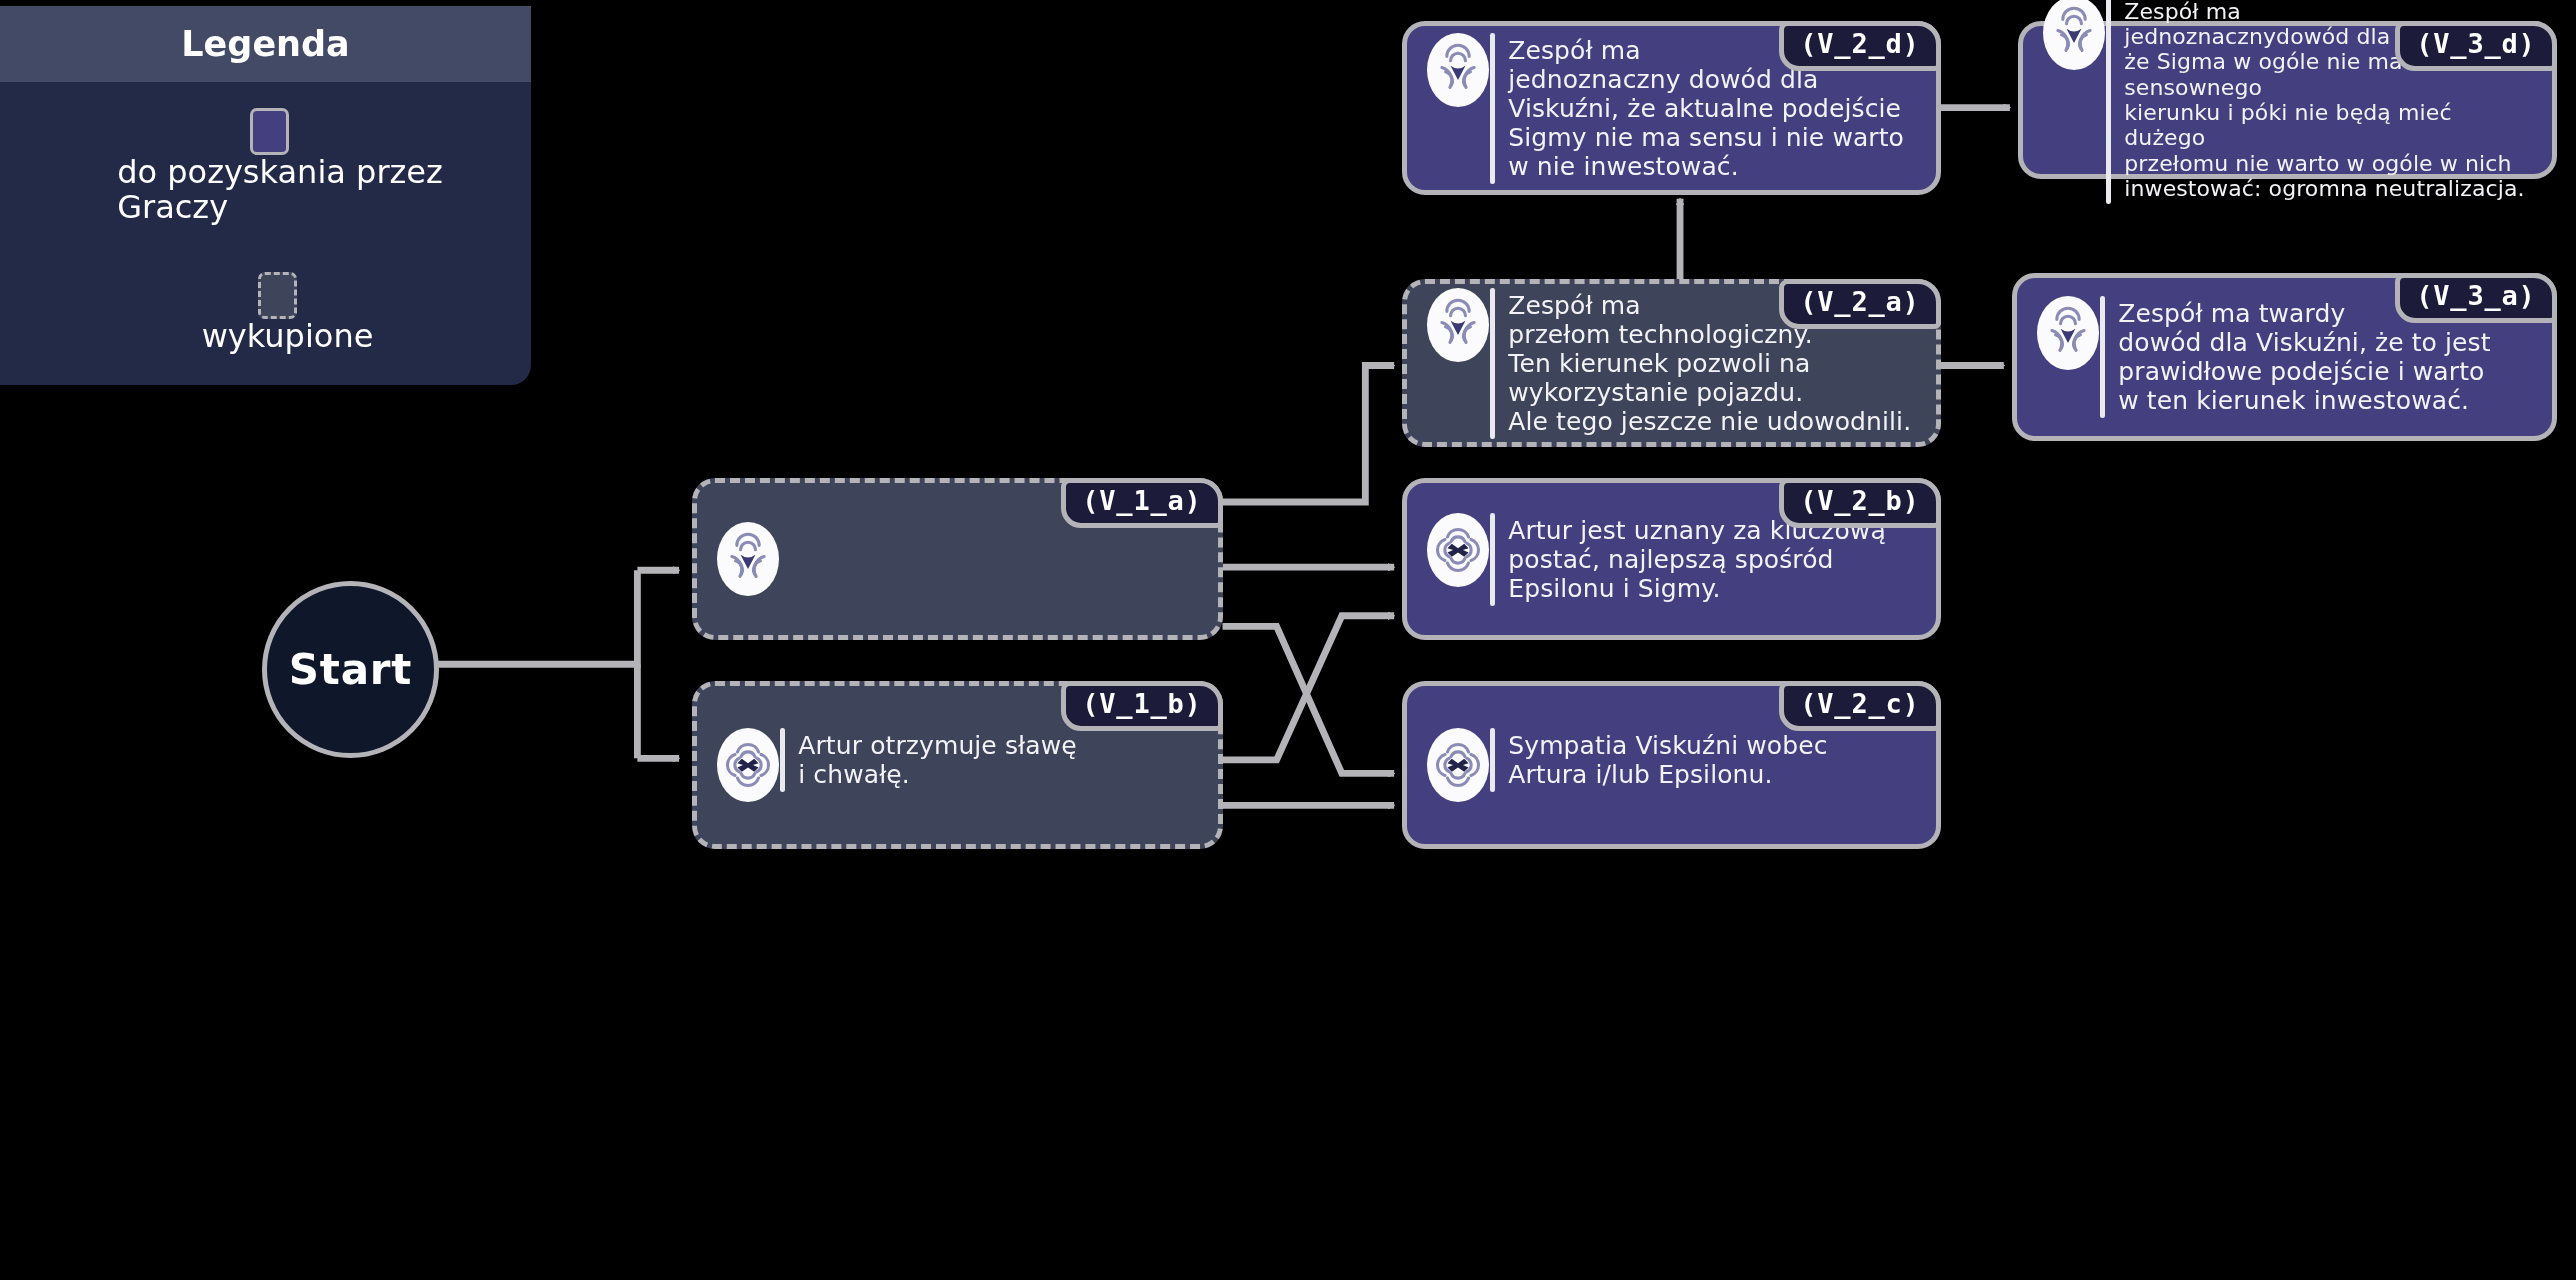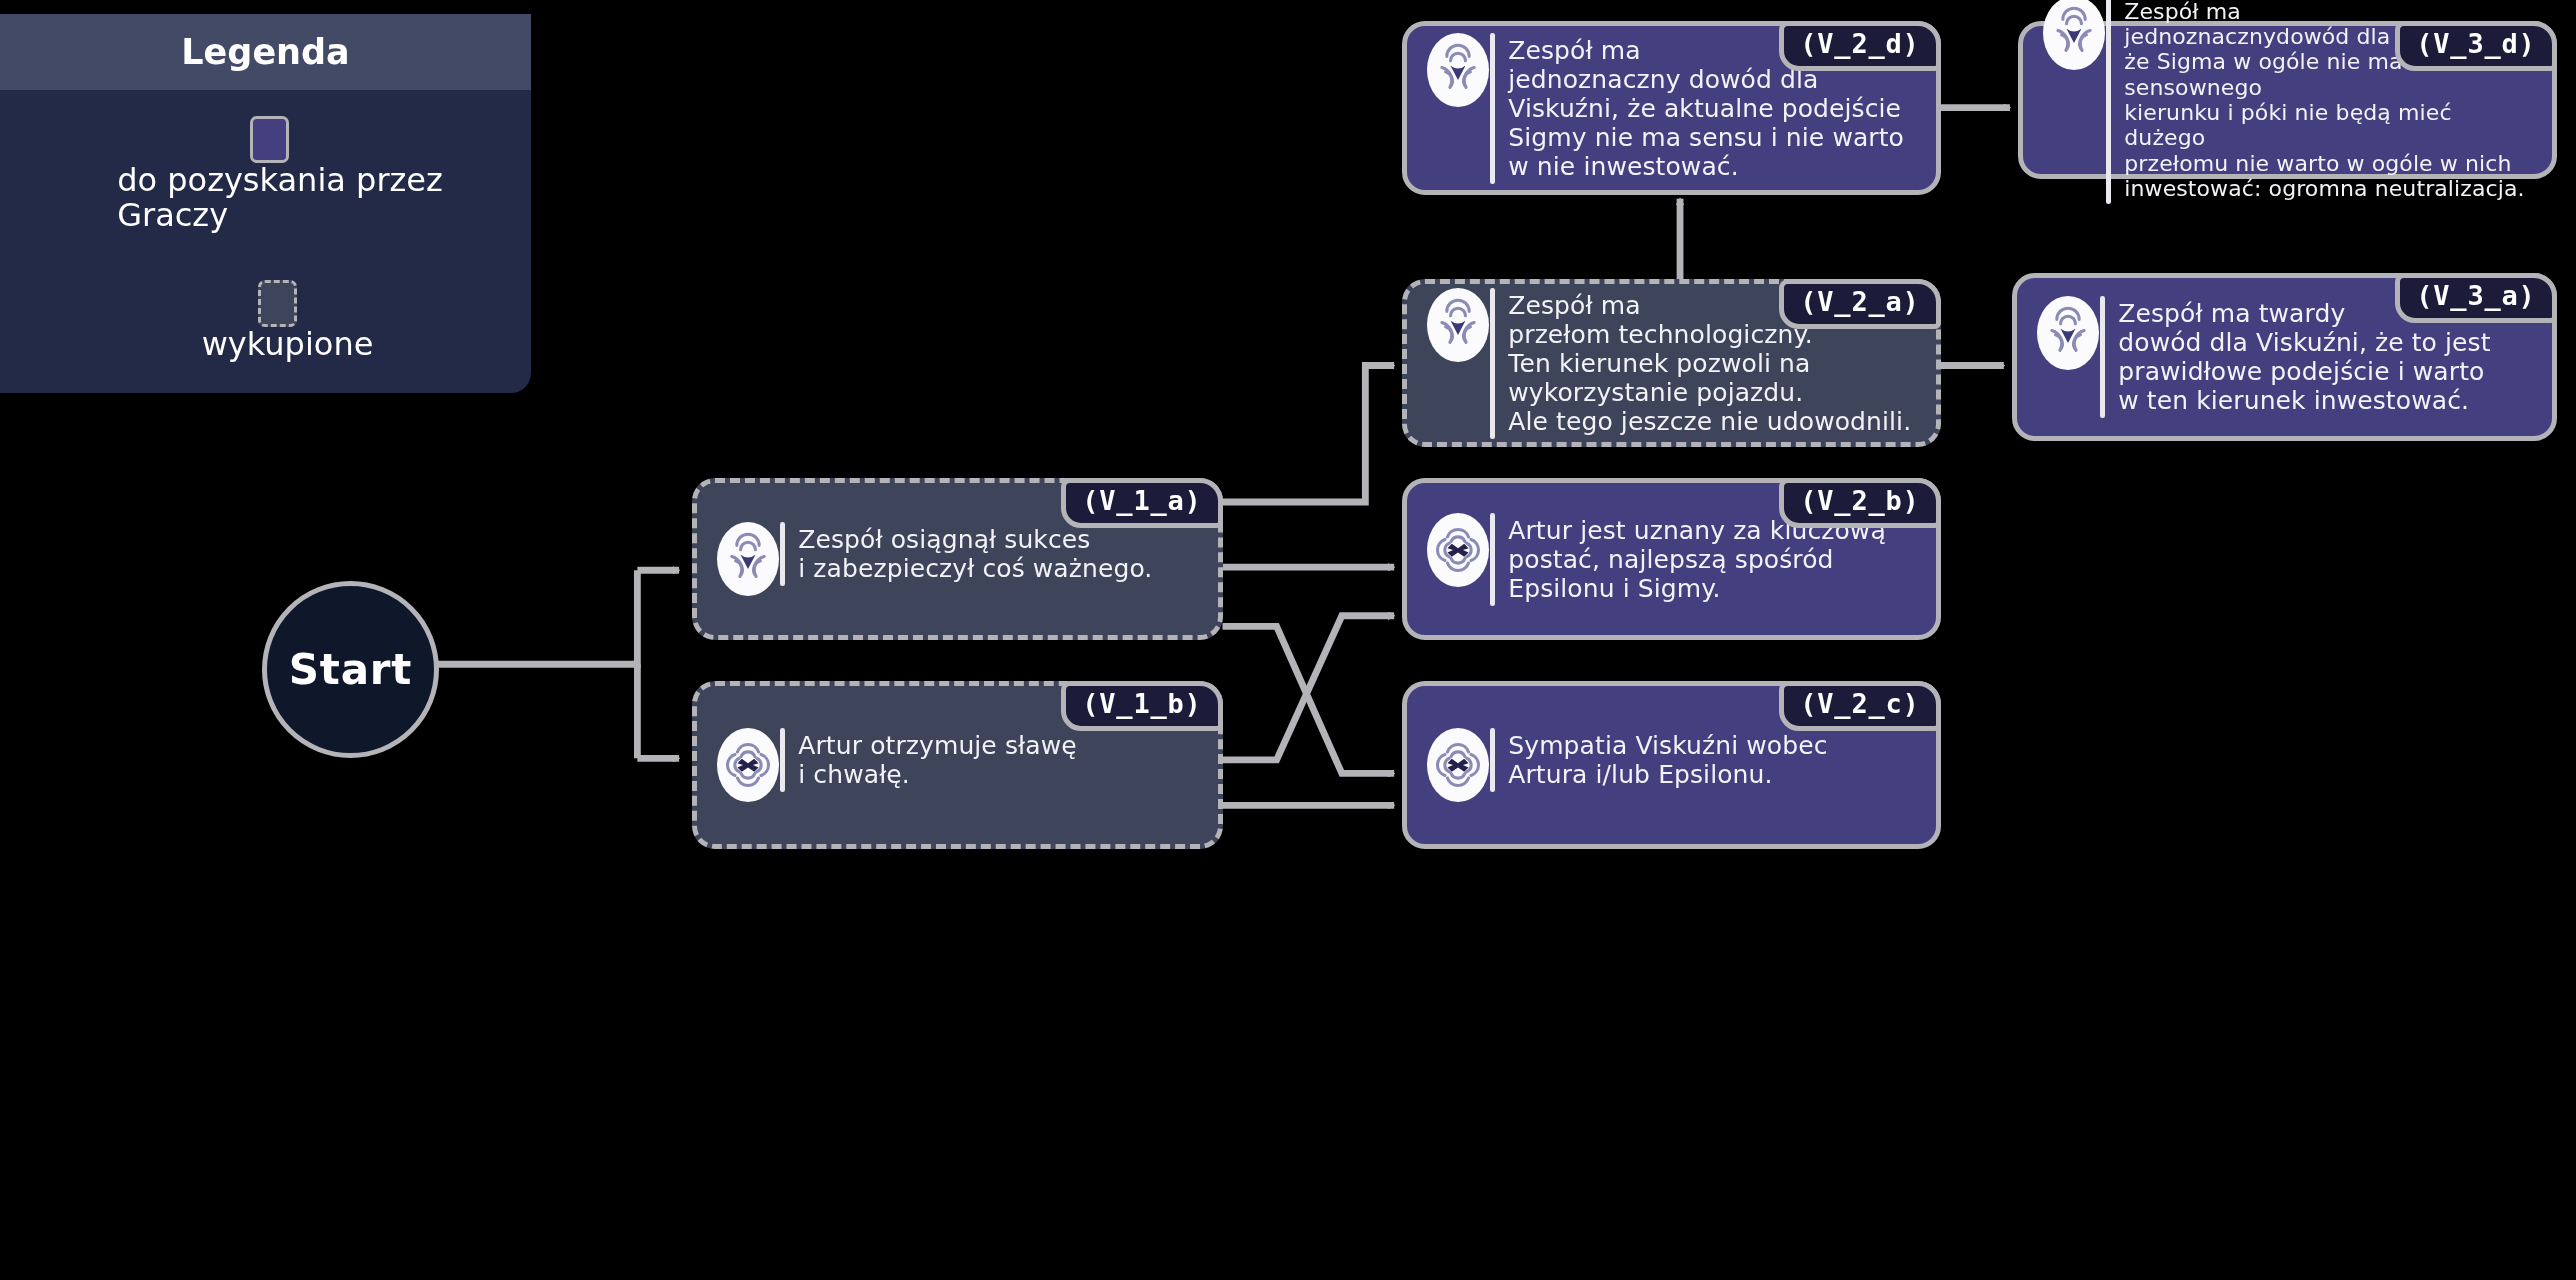--- a/index.html
+++ b/index.html
@@ -59,21 +59,21 @@
     width:167px;height:167px;border-radius:50%;
     background:#0f172a;border:5.3px solid #b3b3b8;
     display:flex;align-items:center;justify-content:center;
   }
   #start-node span{
     color:#ffffff;font-weight:bold;font-size:42px;letter-spacing:0.8px;
   }
 
   
   #legend{
-    position:absolute;left:0;top:14px;z-index:6;
+    position:absolute;left:0;top:6px;z-index:6;
     width:531px;
     background:#232a48;
     border-bottom-right-radius:20px;
     overflow:hidden;
   }
   #legend-header{
     background:#434a66;height:76px;
     display:flex;align-items:center;justify-content:center;
   }
   #legend-header span{color:#fff;font-weight:bold;font-size:35px;}
@@ -266,25 +266,20 @@
             <path d="M32,28 a18,18 0 0 1 36,0"></path>
             <path d="M38,35 a12,12 0 0 1 24,0"></path>
             <path d="M24,46 a22,22 0 0 1 13,32"></path>
             <path d="M30,53 a15,15 0 0 1 9,22"></path>
             <path d="M76,46 a22,22 0 0 0 -13,32"></path>
             <path d="M70,53 a15,15 0 0 0 -9,22"></path>
           </g>
           <path d="M38,43 L50,66 L62,43 Q50,52 38,43 Z" fill="#3b3a74"></path>
         </svg>
       </div>
-      <div class="node-text-wrap">
-        <div class="vbar"></div>
-        <div class="node-text">Zespół osiągnął sukces
-i zabezpieczył coś ważnego.</div>
-      </div>
     </div>
     <div class="node-tag">(V_1_a)</div>
   </div>
 
   <div class="node solid" style="left:1402px;top:478px;width:539px;height:162px;">
     <div class="node-inner">
       <div class="badge-icon">
         <svg viewBox="0 0 100 100">
           <g fill="none" stroke="#8b8cb5" stroke-width="5" stroke-linecap="round">
             <path d="M33,29 a18,18 0 0 1 34,0"></path>

